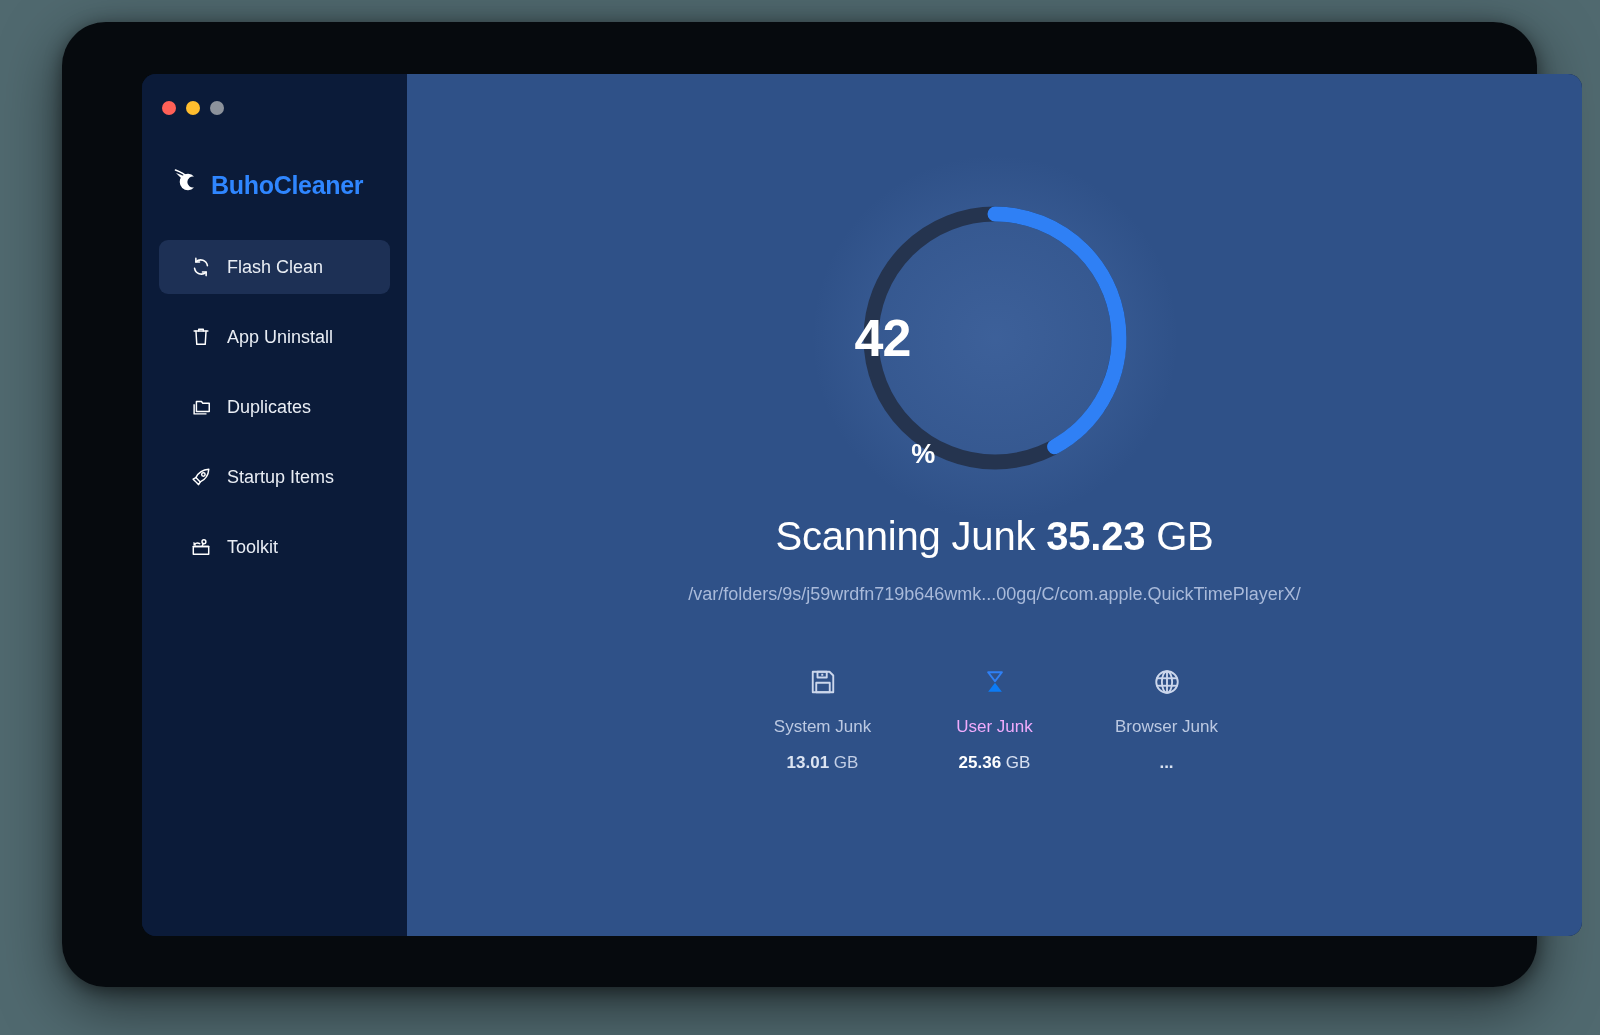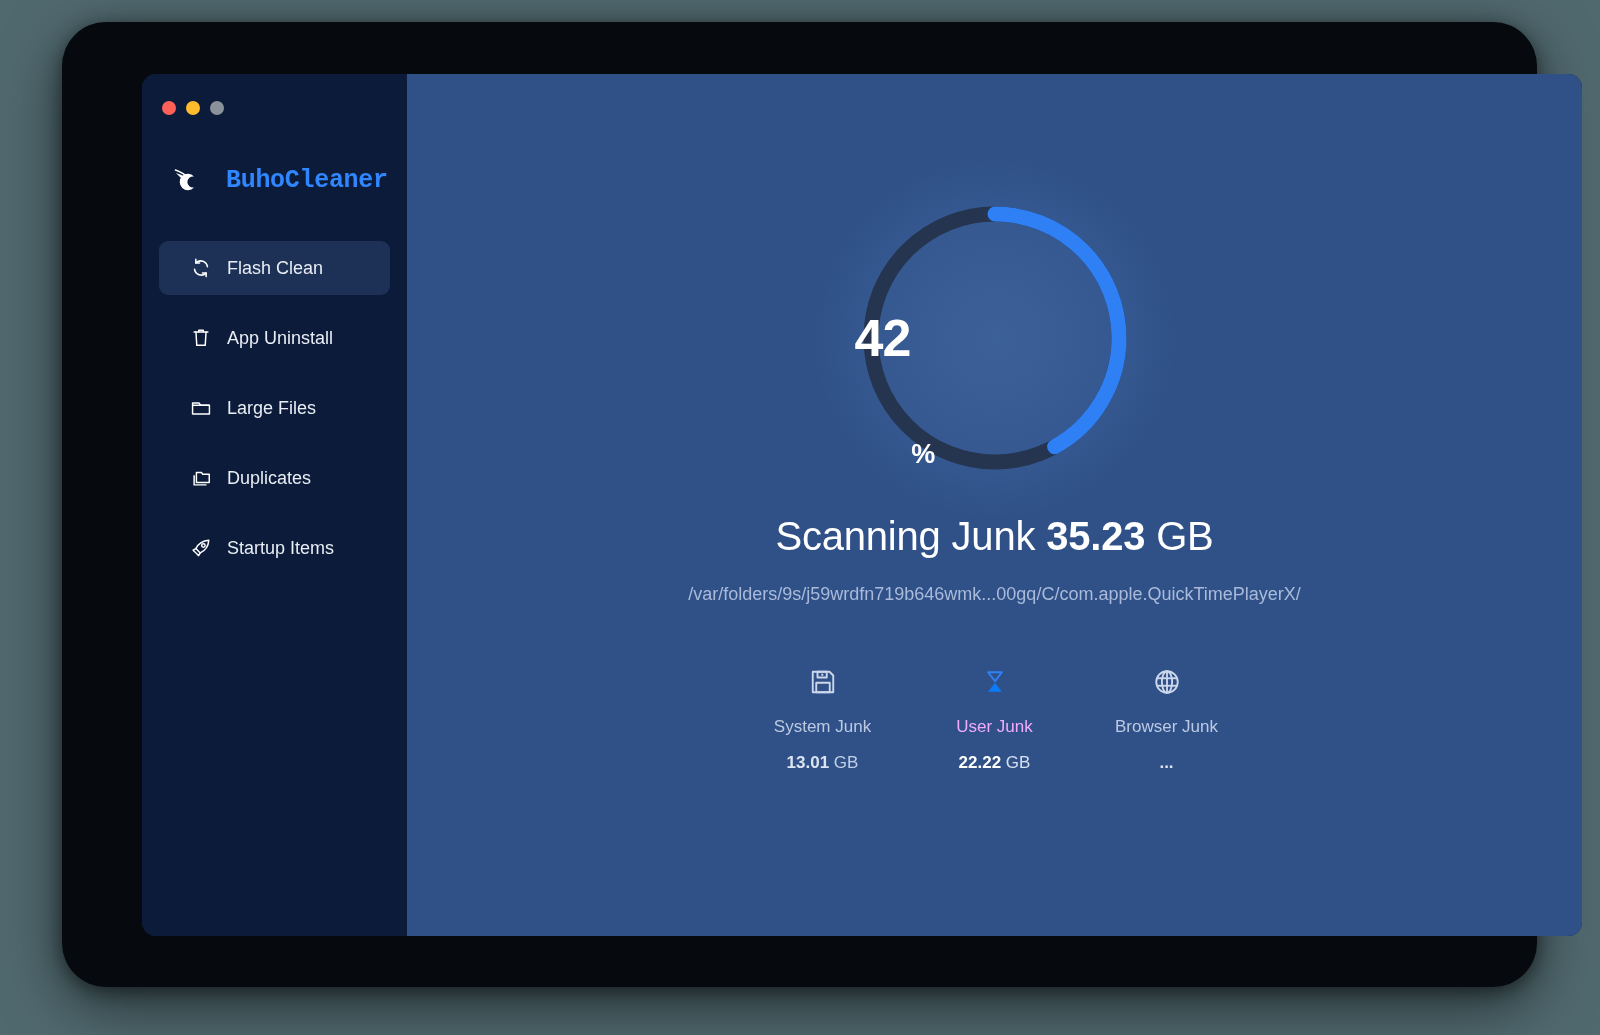--- a/index.html
+++ b/index.html
@@ -55,24 +55,23 @@
     gap: 10px;
     padding: 27px 0 0 20px;
   }
   .dot { width: 14px; height: 14px; border-radius: 50%; }
   .dot-red    { background: #ff6057; }
   .dot-yellow { background: #ffbd2e; }
   .dot-grey   { background: #8c929b; }
 
   #brand {
     display: flex;
-    align-items: flex-start;
-    gap: 24px;
+    align-items: flex-end;
+    gap: 9px;
     padding: 51px 0 0 30px;
-    font-family: Liberation Mono, monospace;
   }
   #brand-name {
     color: #2f86ff;
     font-size: 25px;
     font-weight: bold;
     letter-spacing: -0.3px;
   }
 
   #sidebar-nav {
     margin-top: 40px;
@@ -237,29 +236,20 @@
           <span class="nav-icon">
             <svg width="22" height="22" viewBox="0 0 24 24" fill="none" stroke="#ffffff" stroke-width="1.6" stroke-linecap="round" stroke-linejoin="round">
               <path d="M4.5 5.5 H19.5"></path>
               <path d="M9.5 5.5 V3.6 H14.5 V5.5"></path>
               <path d="M6.5 5.5 L7.4 20 H16.6 L17.5 5.5"></path>
             </svg>
           </span>
           <span>App Uninstall</span>
         </div>
 
-        <div class="nav-item">
-          <span class="nav-icon">
-            <svg width="22" height="22" viewBox="0 0 24 24" fill="none" stroke="#ffffff" stroke-width="1.6" stroke-linejoin="round">
-              <path d="M2.8 6.5 H9.8 L11.6 9 H21.2 V18.5 H2.8 Z"></path>
-              <path d="M2.8 9 H21.2"></path>
-            </svg>
-          </span>
-          <span>Large Files</span>
-        </div>
 
         <div class="nav-item">
           <span class="nav-icon">
             <svg width="22" height="22" viewBox="0 0 24 24" fill="none" stroke="#ffffff" stroke-width="1.6" stroke-linejoin="round">
               <path d="M7 6 H12.5 L14 8 H21 V17 H7 Z"></path>
               <path d="M4.5 9 V19.5 H18"></path>
             </svg>
           </span>
           <span>Duplicates</span>
         </div>
@@ -269,20 +259,33 @@
             <svg width="22" height="22" viewBox="0 0 24 24" fill="none" stroke="#ffffff" stroke-width="1.6" stroke-linecap="round" stroke-linejoin="round">
               <path d="M20.5 3.5 C14.5 3.8 9 7.5 6.4 12.6 L11.2 17.4 C16.3 14.9 20.1 9.4 20.5 3.5 Z"></path>
               <path d="M6.4 12.6 L3.4 14.4 L6 16.9"></path>
               <path d="M11.2 17.4 L9.4 20.4 L6.9 17.8"></path>
               <circle cx="14.6" cy="9.2" r="1.9"></circle>
             </svg>
           </span>
           <span>Startup Items</span>
         </div>
 
+        <div class="nav-item">
+          <span class="nav-icon">
+            <svg width="22" height="22" viewBox="0 0 24 24" fill="none" stroke="#ffffff" stroke-width="1.6" stroke-linecap="round" stroke-linejoin="round">
+              <path d="M3.6 11.5 H20.4 V20 H3.6 Z"></path>
+              <path d="M3.6 11.5 H20.4"></path>
+              <path d="M4.5 9.2 C6.5 7.4 9 7.4 10.6 8.4"></path>
+              <path d="M4.3 7.6 L5.6 9.9"></path>
+              <circle cx="15.2" cy="6.3" r="2.1"></circle>
+              <path d="M14.4 8.2 L13.4 11"></path>
+            </svg>
+          </span>
+          <span>Toolkit</span>
+        </div>
 
       </div>
     </div>
 
     <div id="main-panel">
 
       <div id="progress-ring-wrap">
         <div id="ring-glow"></div>
         <svg width="280" height="280" viewBox="0 0 280 280" style="position:absolute;inset:0;">
           <circle cx="140" cy="140" r="124" fill="none" stroke="#25344f" stroke-width="15"></circle>
@@ -317,21 +320,21 @@
         </div>
 
         <div class="stat active">
           <span class="stat-icon">
             <svg width="30" height="30" viewBox="0 0 24 24">
               <path d="M6.5 4.2 H17.5 L12 11.4 Z" fill="none" stroke="#2f80f5" stroke-width="1.6" stroke-linejoin="round"></path>
               <path d="M12 12.6 L17.5 19.8 H6.5 Z" fill="#0c7bf5" stroke="none"></path>
             </svg>
           </span>
           <span class="stat-label">User Junk</span>
-          <span class="stat-value"><span class="num">22.22</span><span> GB</span></span>
+          <span class="stat-value"><span class="num">25.36</span><span> GB</span></span>
         </div>
 
         <div class="stat">
           <span class="stat-icon">
             <svg width="30" height="30" viewBox="0 0 24 24" fill="none" stroke="#ccd7ec" stroke-width="1.5">
               <circle cx="12" cy="12" r="8.6"></circle>
               <ellipse cx="12" cy="12" rx="4.1" ry="8.6"></ellipse>
               <path d="M3.6 9 H20.4"></path>
               <path d="M3.6 15 H20.4"></path>
               <path d="M12 3.4 V20.6"></path>

